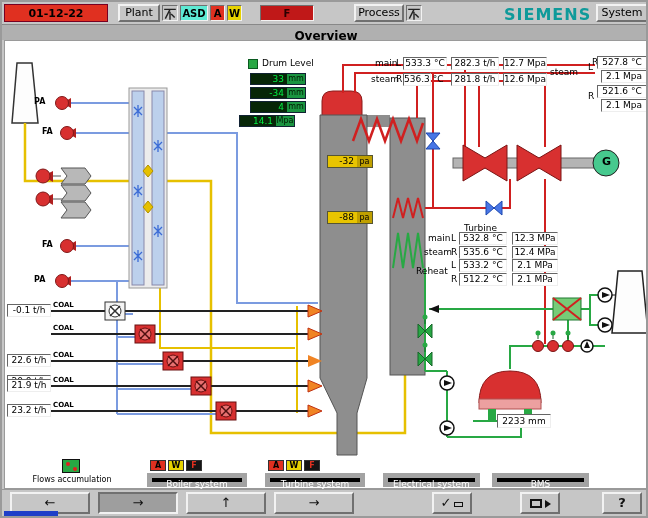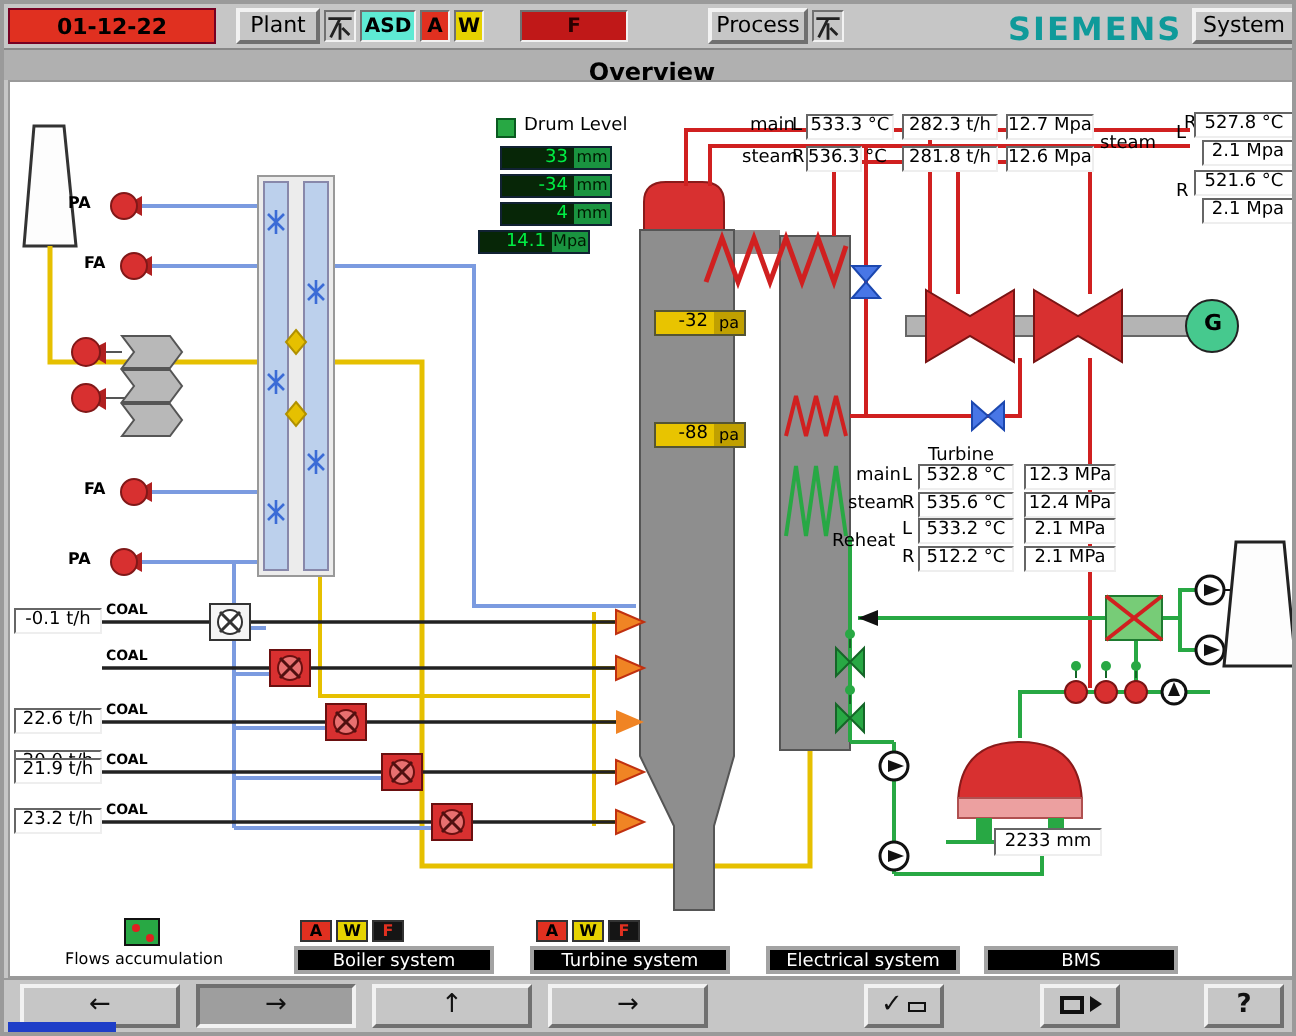--- a/index.html
+++ b/index.html
@@ -20,21 +20,21 @@
           font-size:9px; line-height:11px; text-align:center; color:#000; white-space:nowrap; }
   .gbox { position:absolute; width:56px; height:12px; display:flex; border:1px solid #123; }
   .gval { flex:1; background:#072607; color:#00ee44; font-size:9px; line-height:10px;
           text-align:right; padding-right:3px; }
   .gunit{ width:18px; background:#1a9440; color:#001a00; font-size:8px; line-height:10px; text-align:center; }
   .ybox { position:absolute; width:46px; height:13px; display:flex; border:1px solid #553; }
   .yval { flex:1; background:#e8c400; color:#000; font-size:9px; line-height:11px;
           text-align:right; padding-right:3px; }
   .yunit{ width:15px; background:#c0a000; color:#000; font-size:8px; line-height:11px; text-align:center; }
   .sysbtn { position:absolute; height:14px; background:#000; color:#fff; font-size:9px;
-            line-height:12px; text-align:center; border:2px solid #a3a3a3; }
+            line-height:12px; text-align:center; border:5px solid #a3a3a3; }
   .awf { position:absolute; width:16px; height:11px; font-size:8px; line-height:9px;
          text-align:center; border:1px solid #333; font-weight:bold; }
   .tbtn { position:absolute; height:22px; background:#c6c6c6;
           border-top:2px solid #f2f2f2; border-left:2px solid #f2f2f2;
           border-bottom:2px solid #707070; border-right:2px solid #707070;
           font-size:13px; text-align:center; line-height:18px; color:#111; }
   .pressed { border-top:2px solid #707070; border-left:2px solid #707070;
              border-bottom:2px solid #f2f2f2; border-right:2px solid #f2f2f2; background:#9e9e9e; }
 </style>
 </head>

